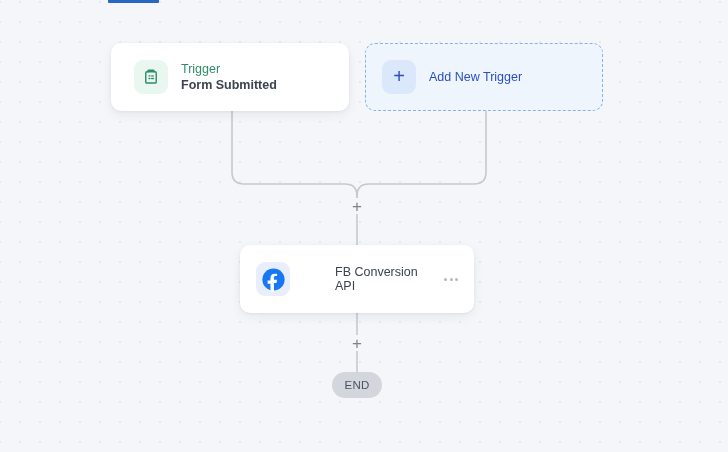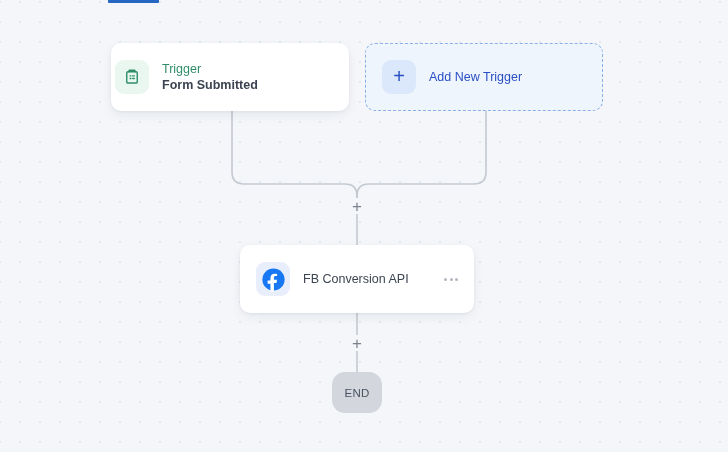--- a/index.html
+++ b/index.html
@@ -57,21 +57,21 @@
     display: flex;
     align-items: center;
   }
 
   
   #trigger-card {
     left: 111px;
     top: 43px;
     width: 238px;
     height: 68px;
-    padding: 0 4px;
+    padding: 0 23px;
     gap: 13px;
   }
   .icon-tile {
     width: 34px;
     height: 34px;
     border-radius: 9px;
     display: flex;
     align-items: center;
     justify-content: center;
     flex: 0 0 auto;
@@ -129,20 +129,21 @@
     width: 234px;
     height: 68px;
     padding: 0 14px 0 16px;
     gap: 13px;
   }
   #action-icon-tile { background: #e8eefc; }
   #action-title {
     font-size: 12.5px;
     color: #3c4451;
     flex: 1 1 auto;
+    margin-left: 32px;
   }
   #action-menu-button {
     display: flex;
     align-items: center;
     gap: 2.5px;
     padding: 6px 2px;
     cursor: pointer;
     flex: 0 0 auto;
   }
   #action-menu-button .dot {
@@ -170,21 +171,21 @@
   }
   #plus-top { left: 349px; top: 198px; }
   #plus-bottom { left: 349px; top: 335px; }
 
   
   #end-pill {
     position: absolute;
     left: 332px;
     top: 372px;
     width: 50px;
-    height: 41px;
+    height: 26px;
     border-radius: 13px;
     background: #d3d7dd;
     display: flex;
     align-items: center;
     justify-content: center;
     font-size: 11.5px;
     color: #4a5260;
     letter-spacing: 0.3px;
   }
 </style>

